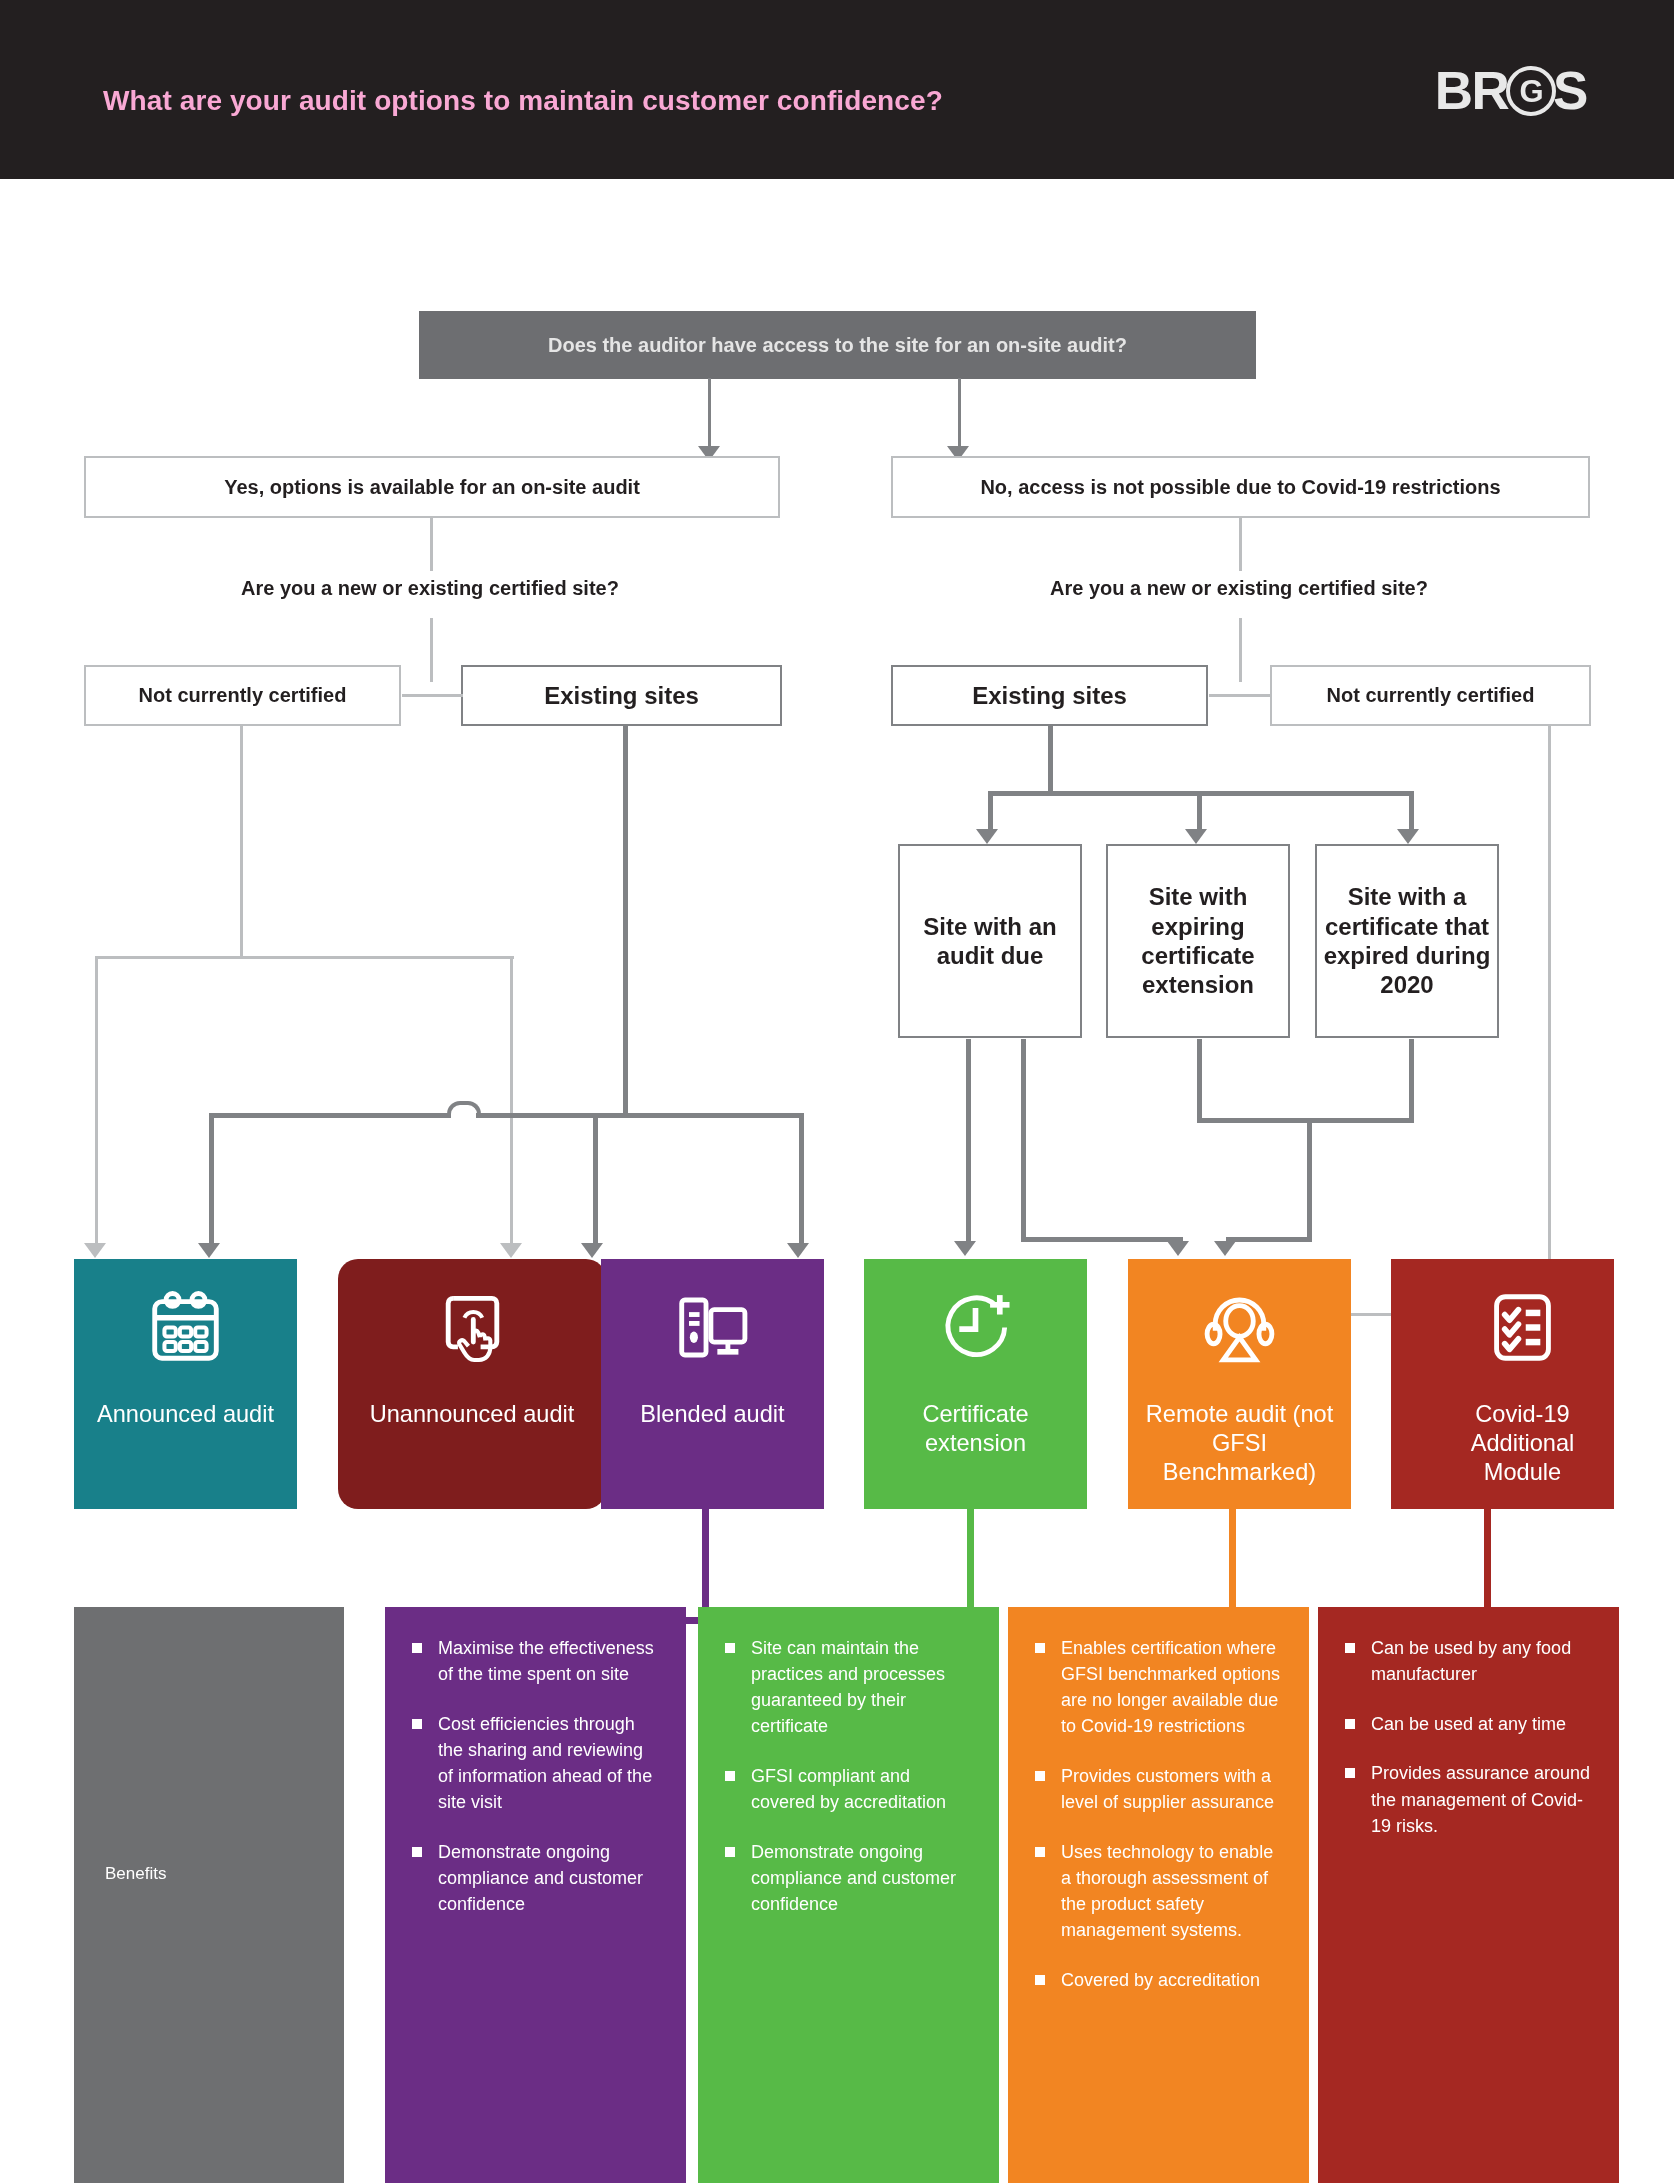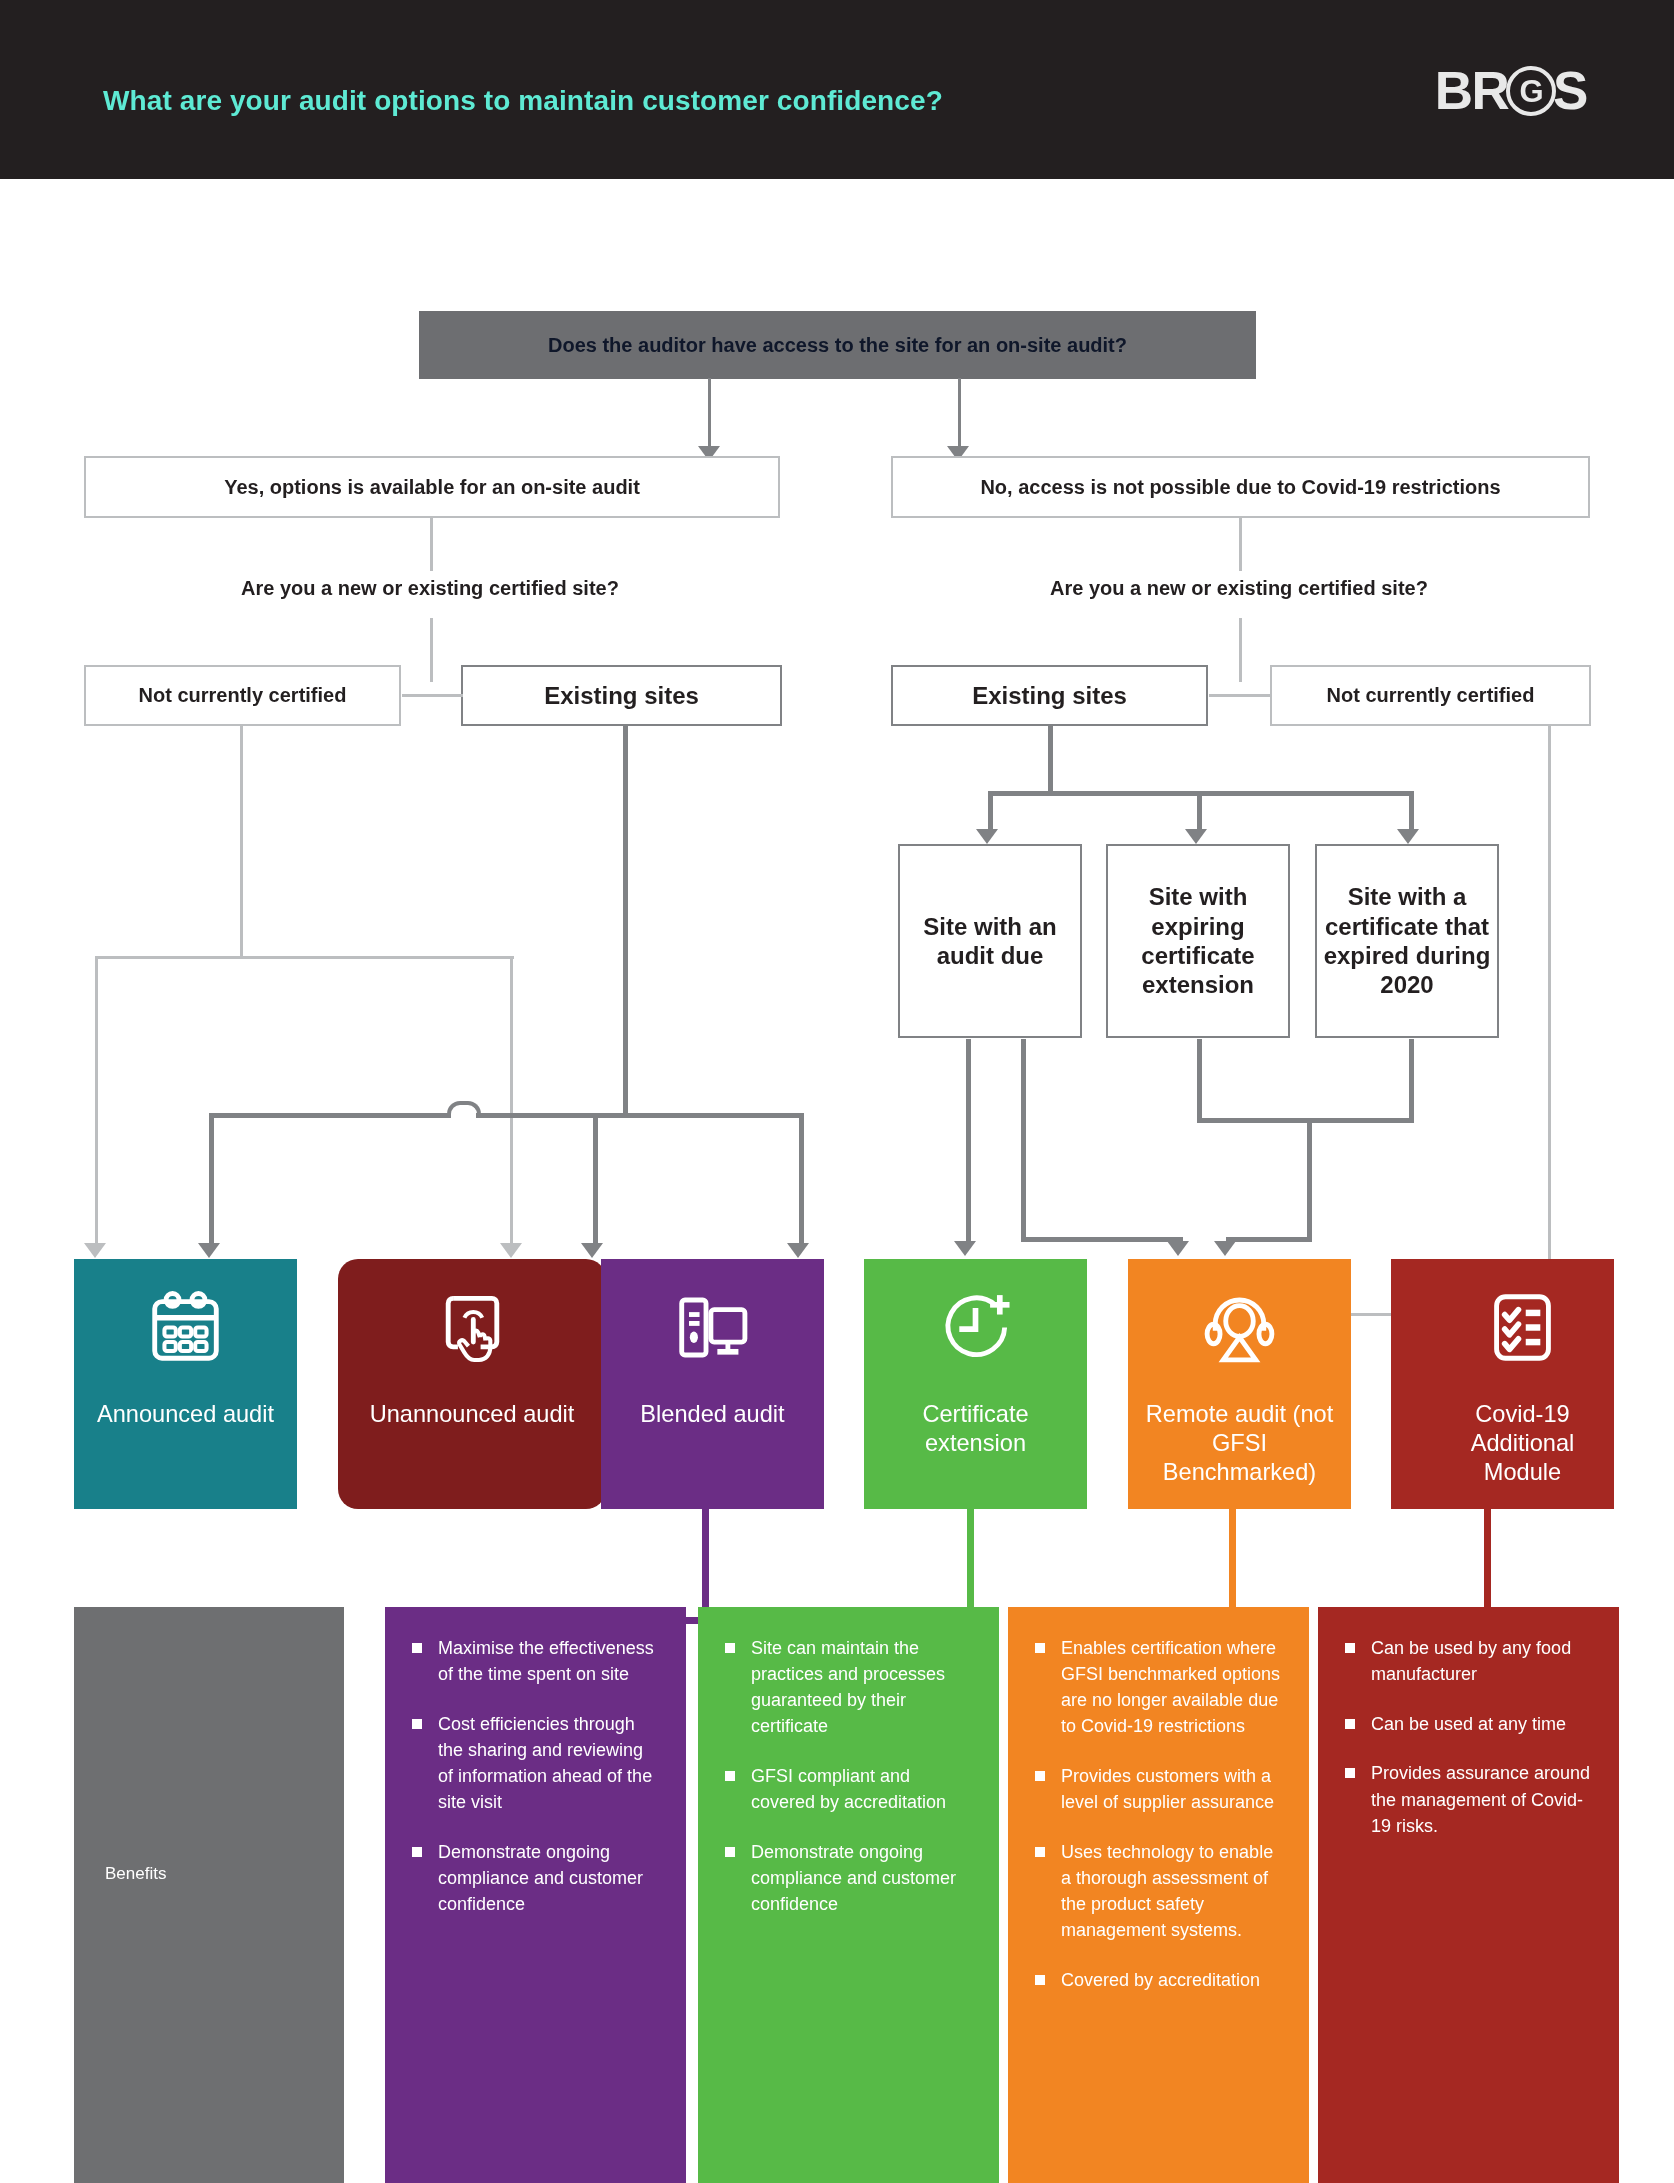--- a/index.html
+++ b/index.html
@@ -8,21 +8,21 @@
     font-family:"Liberation Sans", sans-serif;
     -webkit-font-smoothing:antialiased;
   }
   
   #header{
     position:absolute;left:0;top:0;width:1675px;height:179px;
     background:#231f20;
   }
   #header-title{
     position:absolute;left:103px;top:85px;
-    font-size:28px;font-weight:bold;color:#5eead4;letter-spacing:0.1px;
+    font-size:28px;font-weight:bold;color:#f9a8d4;letter-spacing:0.1px;
     white-space:nowrap;
   }
   #brand-logo{
     position:absolute;right:88px;top:64px;
     font-size:53px;font-weight:bold;letter-spacing:-1.4px;
     color:#e8e8e8;line-height:1;display:flex;align-items:flex-start;
   }
   #brand-logo .g-circle{
     display:inline-flex;align-items:center;justify-content:center;
     width:42px;height:42px;border:4.7px solid #e8e8e8;border-radius:50%;
@@ -30,21 +30,21 @@
   }
 
   
   .fbox{
     position:absolute;box-sizing:border-box;
     display:flex;align-items:center;justify-content:center;
     text-align:center;color:#231f20;font-weight:bold;
     background:#ffffff;line-height:1.22;
   }
   .fbox.head{
-    background:#6d6e71;color:#0f172a;border:none;font-size:20px;
+    background:#6d6e71;color:#e5e5e5;border:none;font-size:20px;
   }
   .fbox.light{ border:2.7px solid #bcbec0; font-size:20px;}
   .fbox.dark { border:2.7px solid #808285; font-size:24px;}
 
   
   .qlabel{
     position:absolute;text-align:center;font-size:20px;font-weight:bold;
     color:#231f20;
   }
 

